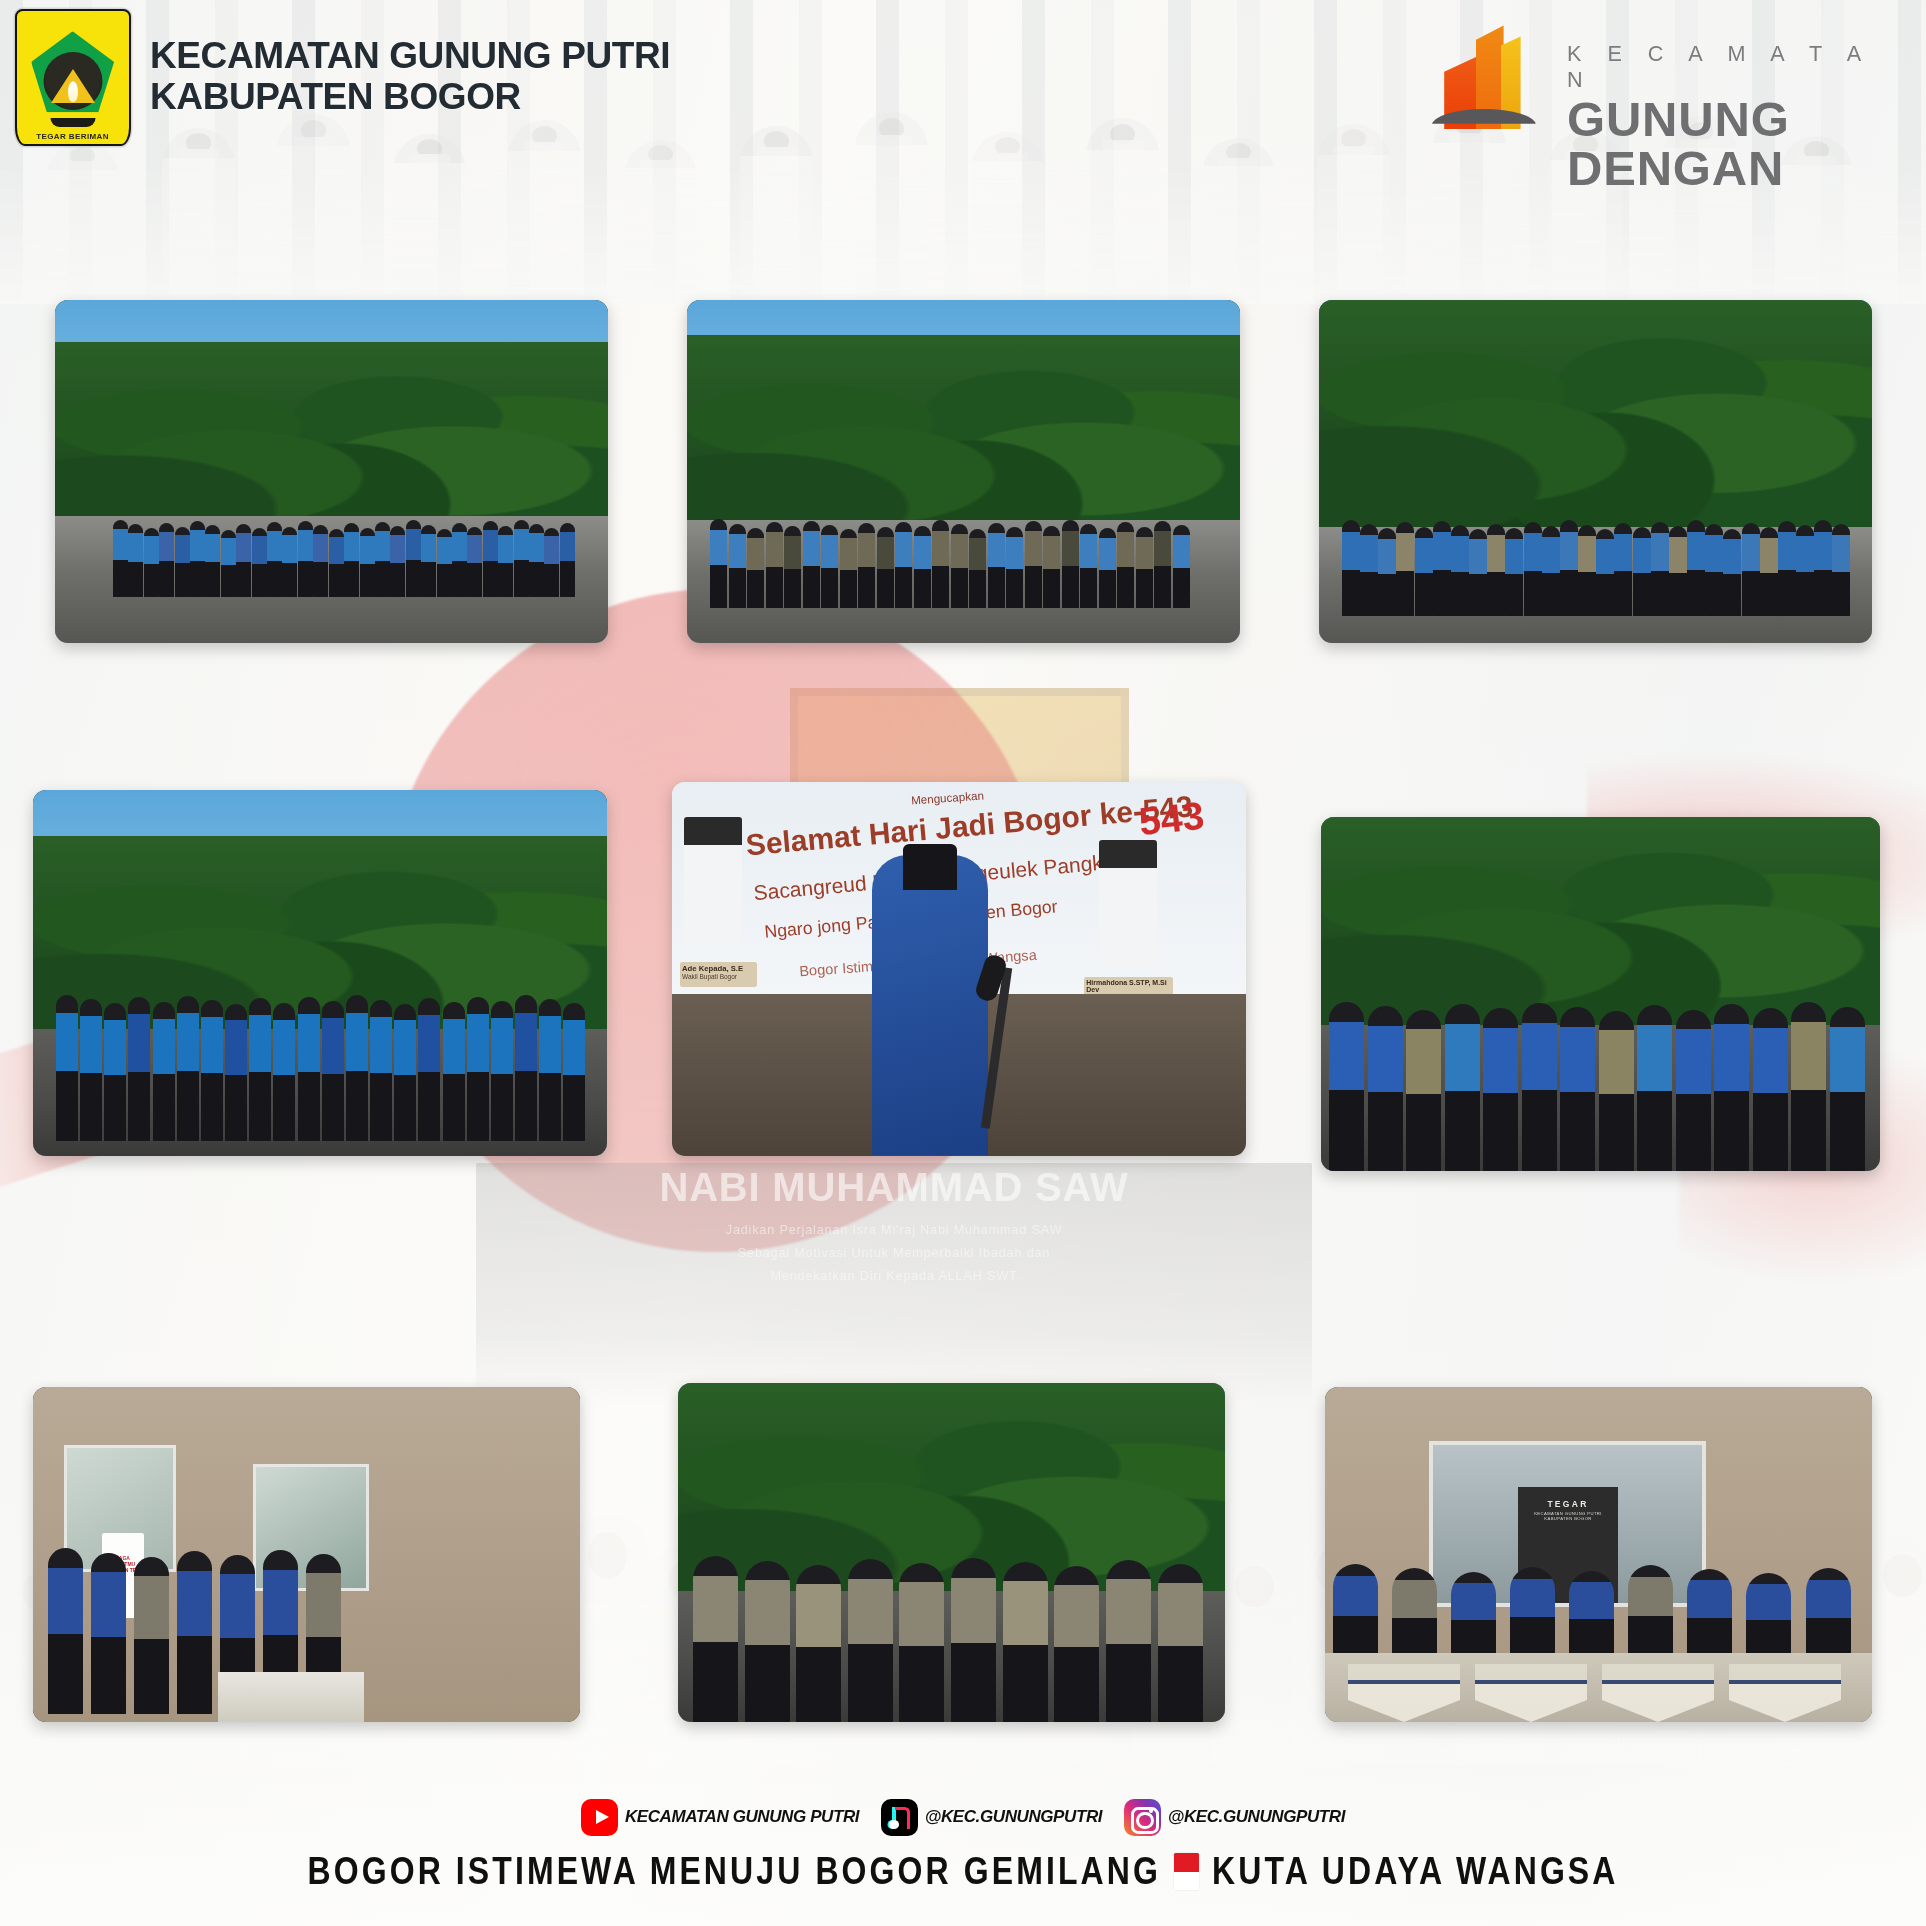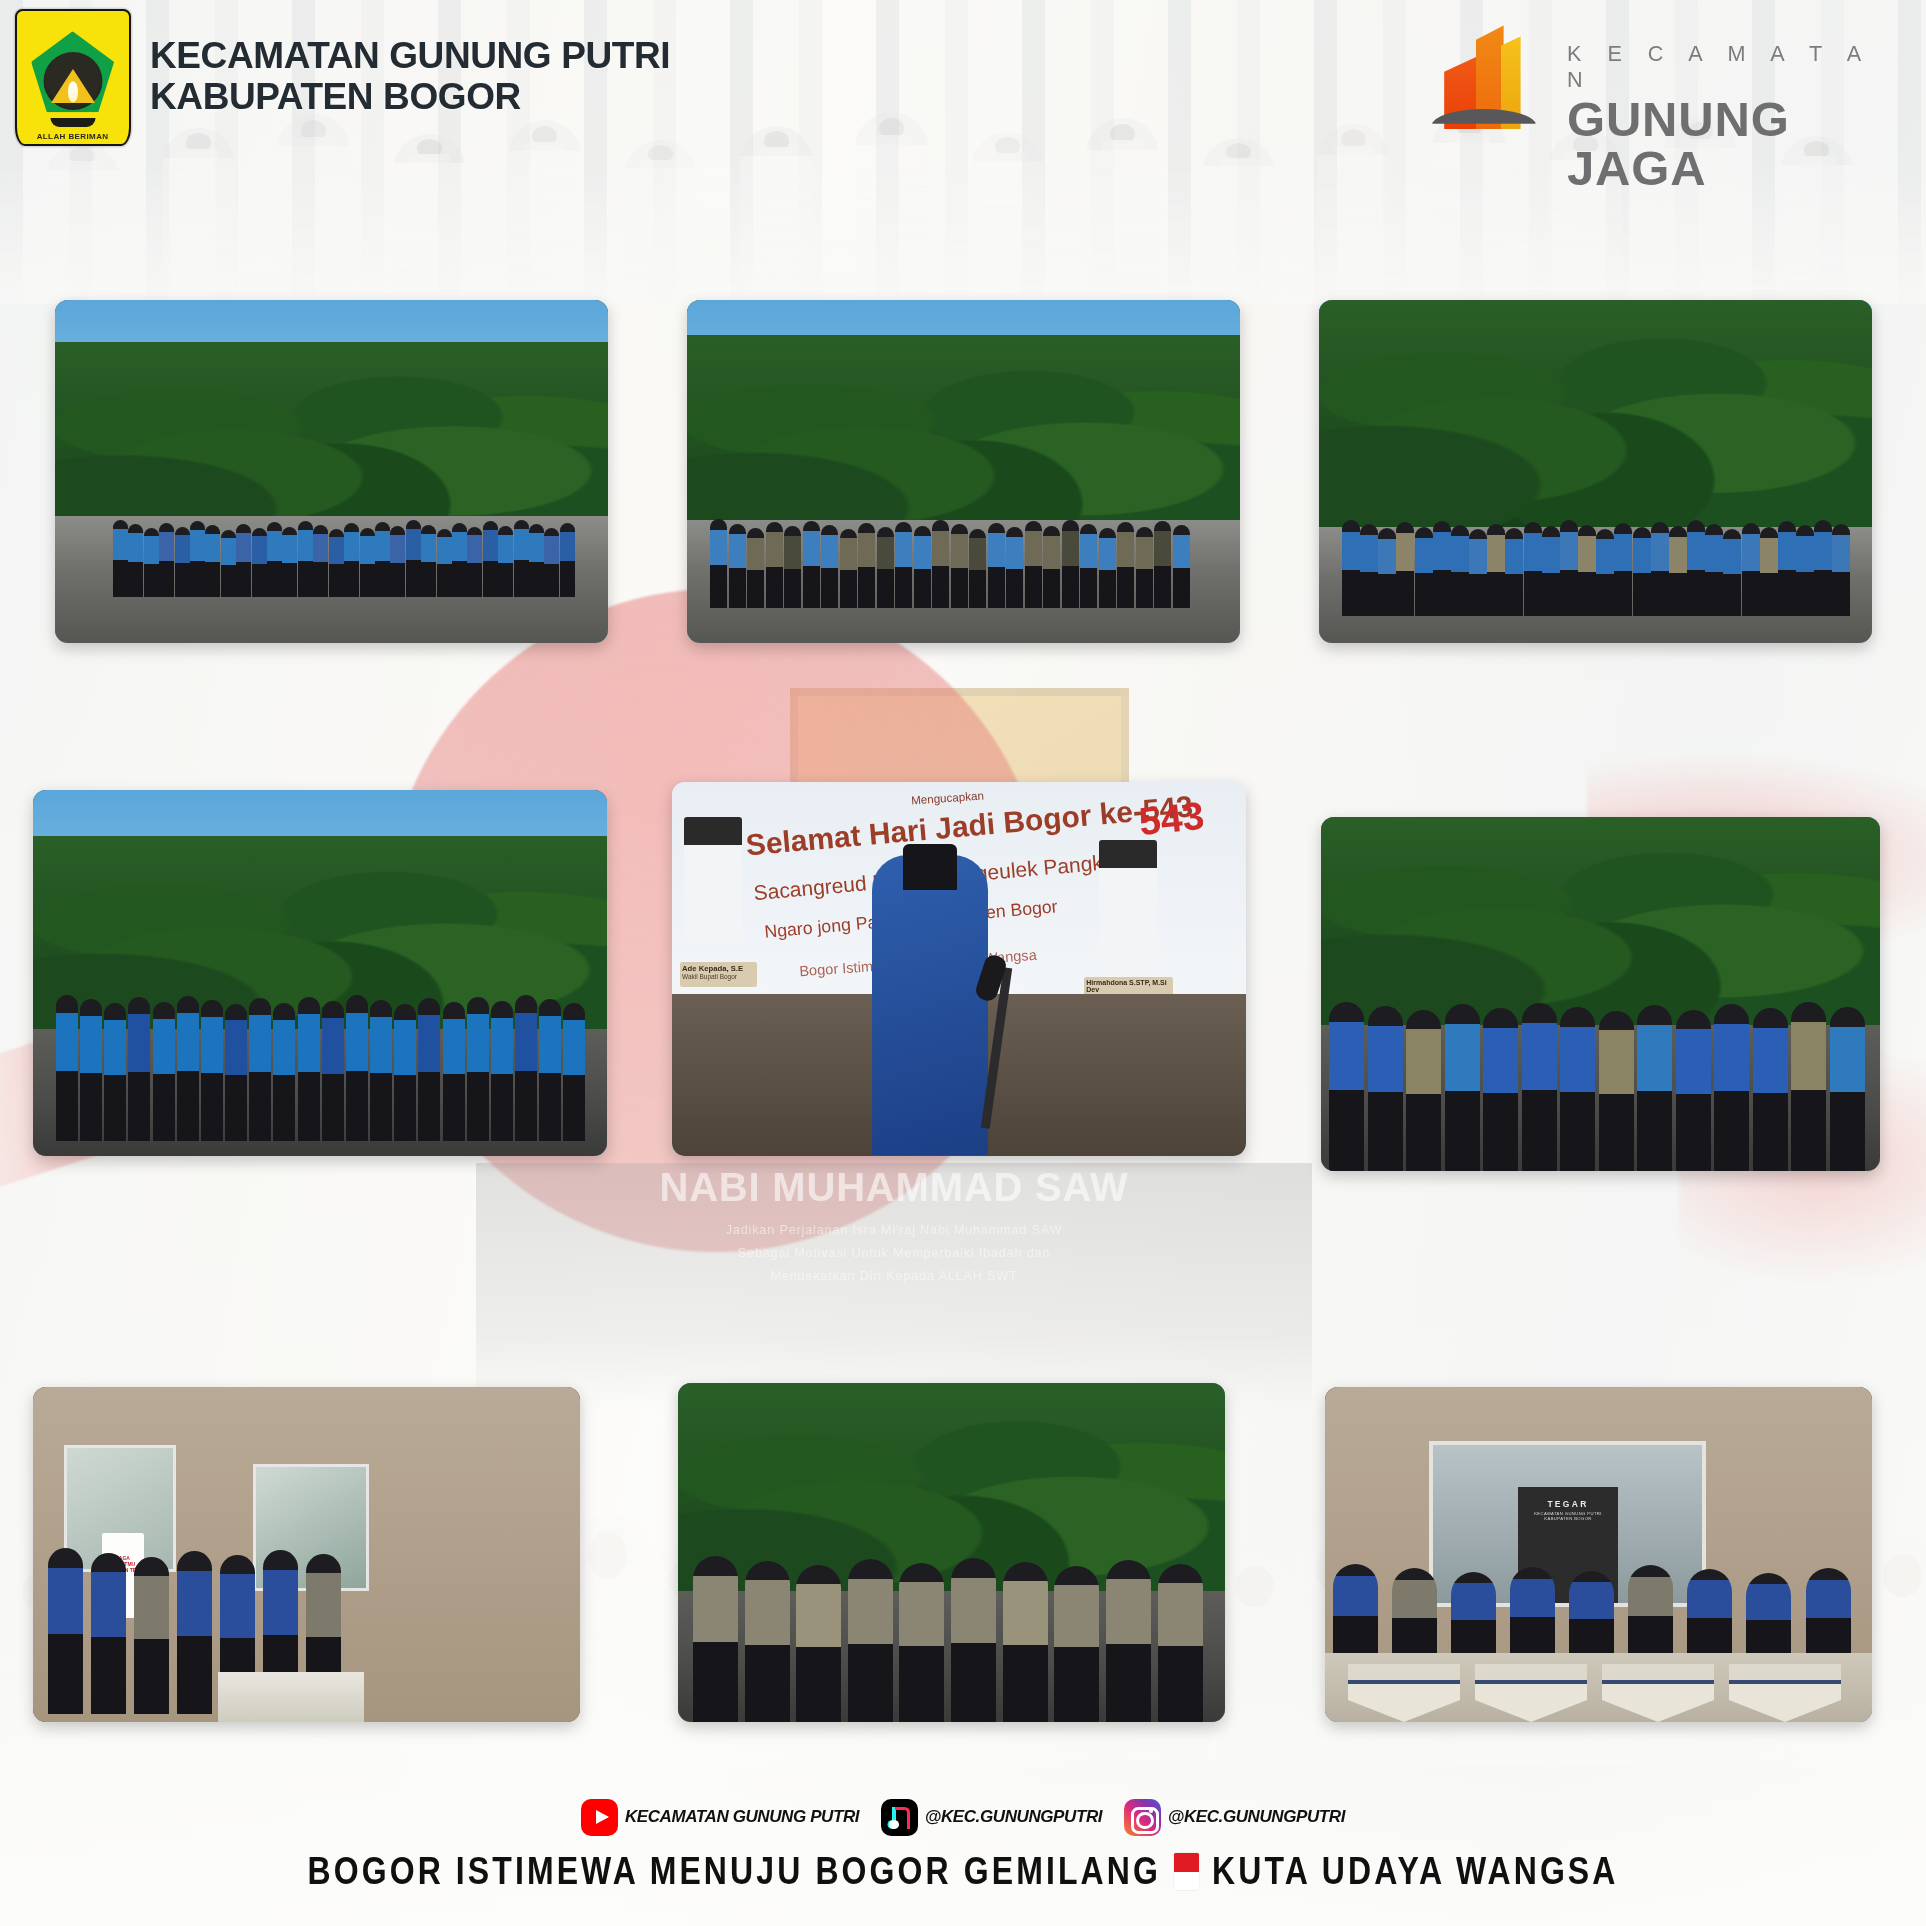--- a/index.html
+++ b/index.html
@@ -403,38 +403,38 @@
 </div>
 
 <div id="header">
 
   <div id="crest-logo">
     <div class="pent"></div>
     <div class="pent-inner"></div>
     <div class="tri-gold"></div>
     <div class="tri-flame"></div>
     <div class="crest-base"></div>
-    <div class="crest-motto">ALLAH BERIMAN</div>
+    <div class="crest-motto">TEGAR BERIMAN</div>
   </div>
 
   <div id="header-title">
     <div class="line">KECAMATAN GUNUNG PUTRI</div>
     <div class="line">KABUPATEN BOGOR</div>
   </div>
 
   <div id="brand-logo">
     <div class="tower">
       <div class="b1"></div>
       <div class="b2"></div>
       <div class="b3"></div>
       <div class="arc"></div>
     </div>
     <div id="brand-text">
       <div id="brand-kecamatan">K E C A M A T A N</div>
-      <div id="brand-name">GUNUNG JAGA</div>
+      <div id="brand-name">GUNUNG DENGAN</div>
     </div>
   </div>
 </div>
 
 <div id="grid">
 
   <div class="photo" style="left:55px; top:300px; width:553px; height:343px;">
     <div class="sky sky-blue"></div>
     <div class="canopy trees-dark" style="top:42px; height:208px;"></div>
     <div class="ground asphalt" style="height:127px;"></div>

